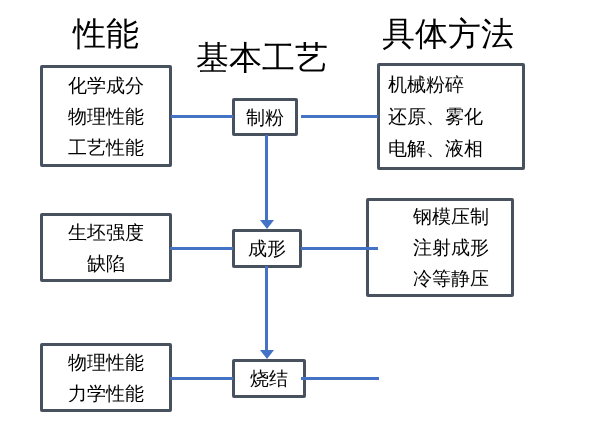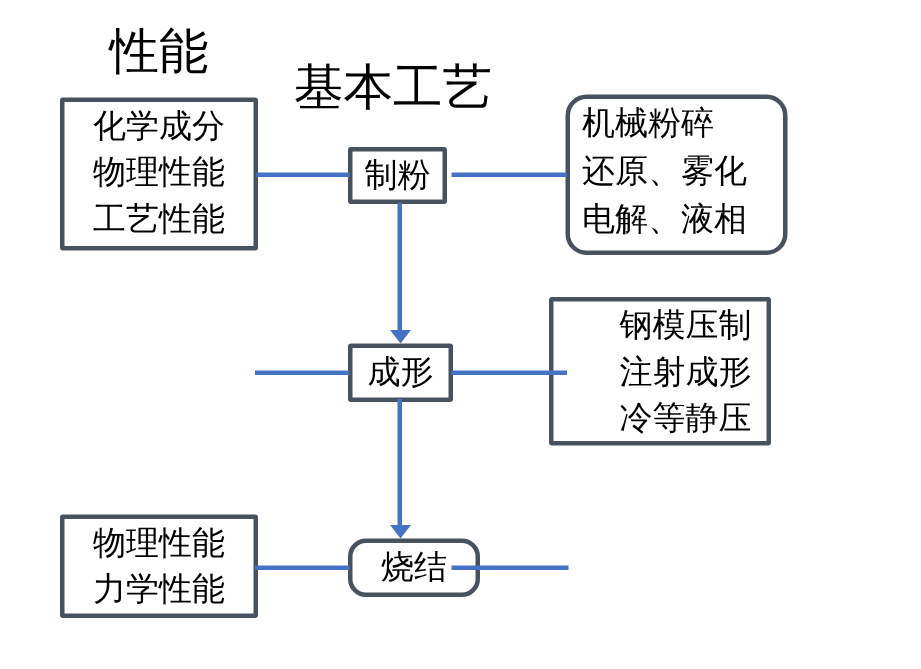--- a/index.html
+++ b/index.html
@@ -29,23 +29,23 @@
     white-space:nowrap;
     color:var(--text-color);
   }
   .box{
     position:absolute;
     box-sizing:border-box;
     border:3px solid var(--border-color);
     border-radius:2px;
     background:var(--bg);
     display:flex;
-    align-items:flex-start;
+    align-items:center;
     justify-content:center;
-    font-size:22px;
+    font-size:19px;
     color:var(--text-color);
   }
   .box .txt{
     white-space:pre-line;
     text-align:center;
     line-height:31px;
   }
   .box.align-left{justify-content:flex-start;}
   .box.align-left .txt{text-align:left;padding-left:8px;}
   .box.tall .txt{line-height:32px;}
@@ -65,49 +65,54 @@
     border-top:9px solid var(--connector);
   }
 </style>
 </head>
 <body>
 
 <div class="canvas">
 
   <div class="col-header" style="left:40px;width:132px;">性能</div>
   <div class="col-header" style="left:192px;width:140px;margin-top:24px;">基本工艺</div>
+  <div class="col-header" style="left:374px;width:148px;">具体方法</div>
 
   <div class="box" style="left:40px;top:65px;width:132px;height:102px;">
     <div class="txt">化学成分
 物理性能
 工艺性能</div>
   </div>
   <div class="box" style="left:232px;top:98px;width:66px;height:38px;">
     <div class="txt">制粉</div>
   </div>
-  <div class="box align-left tall" style="left:377px;top:63px;width:148px;height:107px;border-radius:14px;">
+  <div class="box align-left tall" style="left:377px;top:63px;width:148px;height:107px;">
     <div class="txt">机械粉碎
 还原、雾化
 电解、液相</div>
   </div>
 
+  <div class="box" style="left:40px;top:213px;width:132px;height:69px;">
+    <div class="txt">生坯强度
+缺陷</div>
+  </div>
   <div class="box" style="left:232px;top:229px;width:70px;height:39px;">
     <div class="txt">成形</div>
   </div>
   <div class="box align-left" style="left:366px;top:198px;width:148px;height:99px;padding-left:36px;">
     <div class="txt">钢模压制
 注射成形
 冷等静压</div>
   </div>
 
   <div class="box" style="left:40px;top:343px;width:132px;height:69px;">
     <div class="txt">物理性能
 力学性能</div>
   </div>
-  <div class="box" style="left:232px;top:359px;width:88px;height:39px;border-radius:12px;">
+  <div class="box" style="left:232px;top:359px;width:74px;height:39px;">
     <div class="txt">烧结</div>
   </div>
 
   <div class="hline" style="left:171px;top:115px;width:62px;"></div>
   <div class="hline" style="left:301px;top:115px;width:77px;"></div>
   <div class="hline" style="left:170px;top:247px;width:63px;"></div>
   <div class="hline" style="left:301px;top:247px;width:77px;"></div>
   <div class="hline" style="left:170px;top:377px;width:63px;"></div>
   <div class="hline" style="left:301px;top:377px;width:78px;"></div>
 

